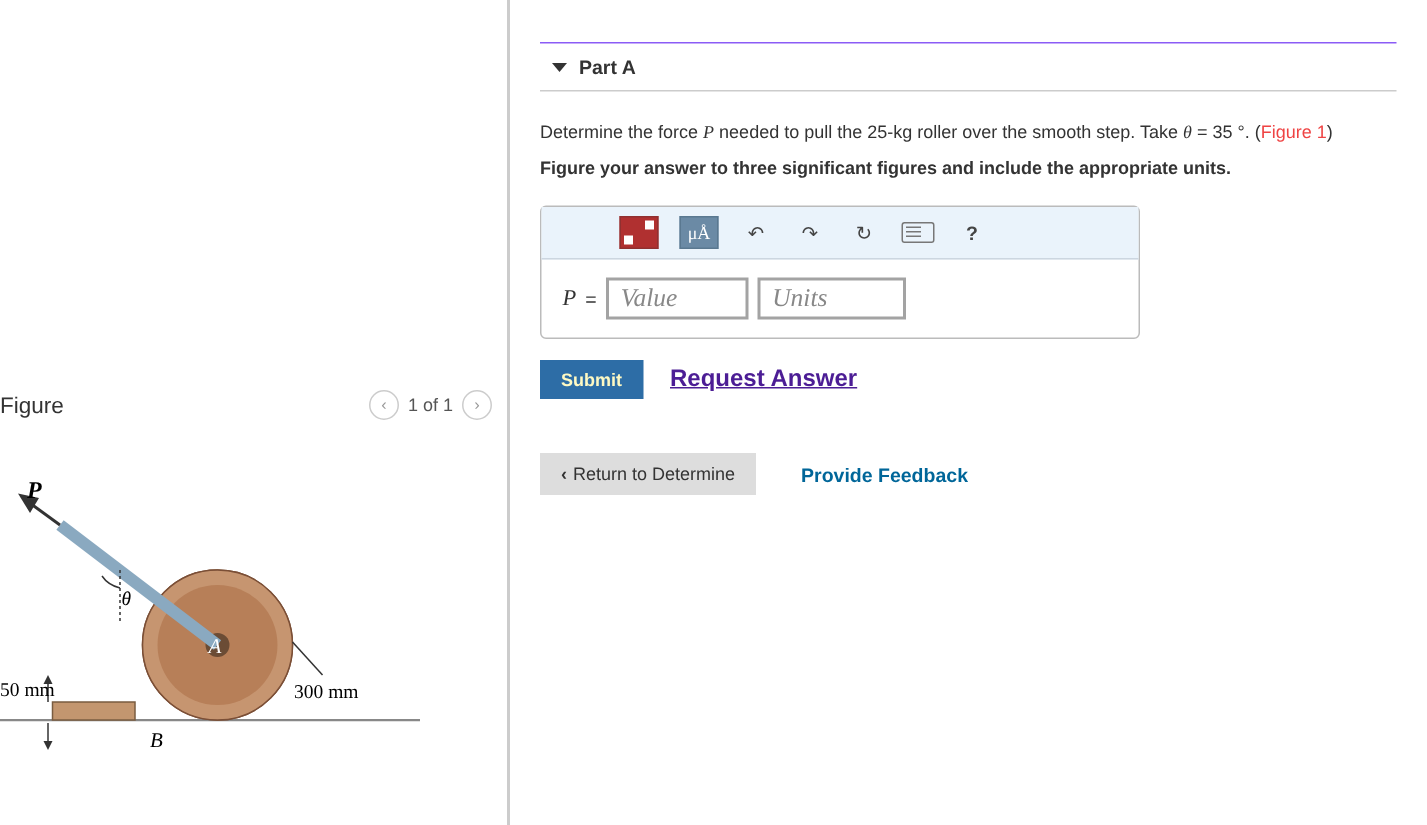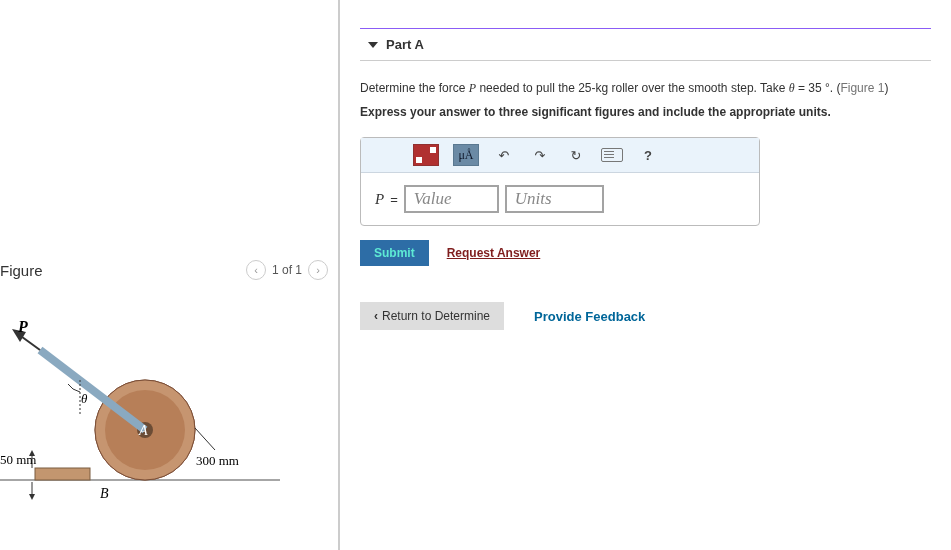--- a/index.html
+++ b/index.html
@@ -10,39 +10,39 @@
   .fig-header { display: flex; justify-content: space-between; align-items: center; margin-top: 240px; }
   .fig-header h3 { font-weight: 400; font-size: 15px; }
   .pager { display: flex; align-items: center; gap: 6px; font-size: 12px; color: #555; }
   .circ { width: 20px; height: 20px; border: 1px solid #ccc; border-radius: 50%; display: inline-flex; align-items: center; justify-content: center; font-size: 11px; color: #999; background: #fff; cursor: pointer; }
   .fig-body { margin-top: 40px; position: relative; }
   .part-header { display: flex; align-items: center; gap: 8px; padding: 8px 0; border-top: 1px solid #8b5cf6; border-bottom: 1px solid #ccc; margin-top: 20px; }
   .tri { width: 0; height: 0; border-left: 5px solid transparent; border-right: 5px solid transparent; border-top: 6px solid #333; margin-left: 8px; }
   .part-header b { font-size: 13px; }
   .prompt { margin-top: 18px; line-height: 1.5; font-size: 12px; }
   .prompt .ital { font-style: italic; font-family: "Times New Roman", serif; }
-  .link { color: #737373; cursor: pointer; text-align: center; }
+  .link { color: #ef4444; cursor: pointer; text-align: center; }
   .bold { font-weight: 700; }
   .answer-box { border: 1px solid #bbb; border-radius: 4px; margin-top: 16px; width: 400px; }
   .toolbar { background: #eaf3fb; border-bottom: 1px solid #ccd6e0; padding: 6px 10px 6px 52px; display: flex; align-items: center; gap: 14px; }
   .tbtn { width: 22px; height: 22px; display: inline-flex; align-items: center; justify-content: center; font-size: 13px; color: #444; cursor: pointer; }
   .tbox1 { width: 26px; height: 22px; background: #b03030; border: 1px solid #903030; position: relative; }
   .tbox1::before { content: ""; position: absolute; top: 2px; right: 2px; width: 6px; height: 6px; background: #fff; }
   .tbox1::after { content: ""; position: absolute; bottom: 2px; left: 2px; width: 6px; height: 6px; background: #fff; }
-  .tbox2 { width: 26px; height: 22px; background: #6b8aa5; border: 1px solid #5a7890; color: #0f172a; font-family: "Times New Roman", serif; display: flex; align-items: center; justify-content: center; font-size: 12px; }
+  .tbox2 { width: 26px; height: 22px; background: #6b8aa5; border: 1px solid #5a7890; color: #ffffff; font-family: "Times New Roman", serif; display: flex; align-items: center; justify-content: center; font-size: 12px; }
   .kbd { width: 22px; height: 14px; border: 1px solid #777; border-radius: 2px; display: inline-block; position: relative; }
   .kbd::after { content: ""; position: absolute; top: 2px; left: 2px; right: 8px; height: 1px; background: #777; box-shadow: 0 3px 0 #777, 0 6px 0 #777; }
   .input-row { padding: 12px 14px; display: flex; align-items: center; gap: 6px; }
   .eq { font-family: "Times New Roman", serif; font-style: italic; font-size: 15px; }
   .valbox, .unitbox { border: 2px solid #a3a3a3; height: 28px; padding: 2px 8px; font-family: "Times New Roman", serif; font-style: italic; font-size: 17px; color: #888; display: flex; align-items: center; }
   .valbox { width: 95px; }
   .unitbox { width: 99px; }
   .submit-row { margin-top: 14px; display: flex; align-items: center; gap: 18px; }
-  .submit { background: #2d6da6; color: #5eead4; border: none; padding: 6px 14px; font-weight: 700; font-size: 12px; cursor: pointer; }
-  .req { color: #7f1d1d; font-size: 12px; text-decoration: underline; cursor: pointer; font-weight: 700; }
+  .submit { background: #2d6da6; color: #fef9c3; border: none; padding: 6px 14px; font-weight: 700; font-size: 12px; cursor: pointer; }
+  .req { color: #4c1d95; font-size: 16px; text-decoration: underline; cursor: pointer; font-weight: 700; }
   .bottom-row { margin-top: 36px; display: flex; align-items: center; gap: 30px; }
   .return { background: #ddd; padding: 7px 14px; font-size: 12px; color: #333; display: inline-flex; align-items: center; gap: 4px; cursor: pointer; }
   .feedback { color: #006699; font-size: 13px; cursor: pointer; font-weight: bold; }
   .fig-svg { width: 280px; }
 </style>
 </head>
 <body>
 
 <div class="wrap">
   <div class="left">
@@ -90,21 +90,21 @@
   </div>
 
   <div class="right">
     <div class="part-header">
       <span class="tri"></span>
       <b>Part A</b>
     </div>
 
     <div class="prompt">
       <span>Determine the force </span><span class="ital">P</span><span> needed to pull the 25-kg roller over the smooth step. Take </span><span class="ital">θ</span><span> = 35 °. (</span><span class="link">Figure 1</span><span>)</span>
-      <div class="bold" style="margin-top:6px">Express your answer to three significant figures and include the appropriate units.</div>
+      <div class="bold" style="margin-top:6px">Figure your answer to three significant figures and include the appropriate units.</div>
     </div>
 
     <div class="answer-box">
       <div class="toolbar">
         <span class="tbox1"></span>
         <span class="tbox2">μÅ</span>
         <span class="tbtn">↶</span>
         <span class="tbtn">↷</span>
         <span class="tbtn">↻</span>
         <span class="tbtn">

